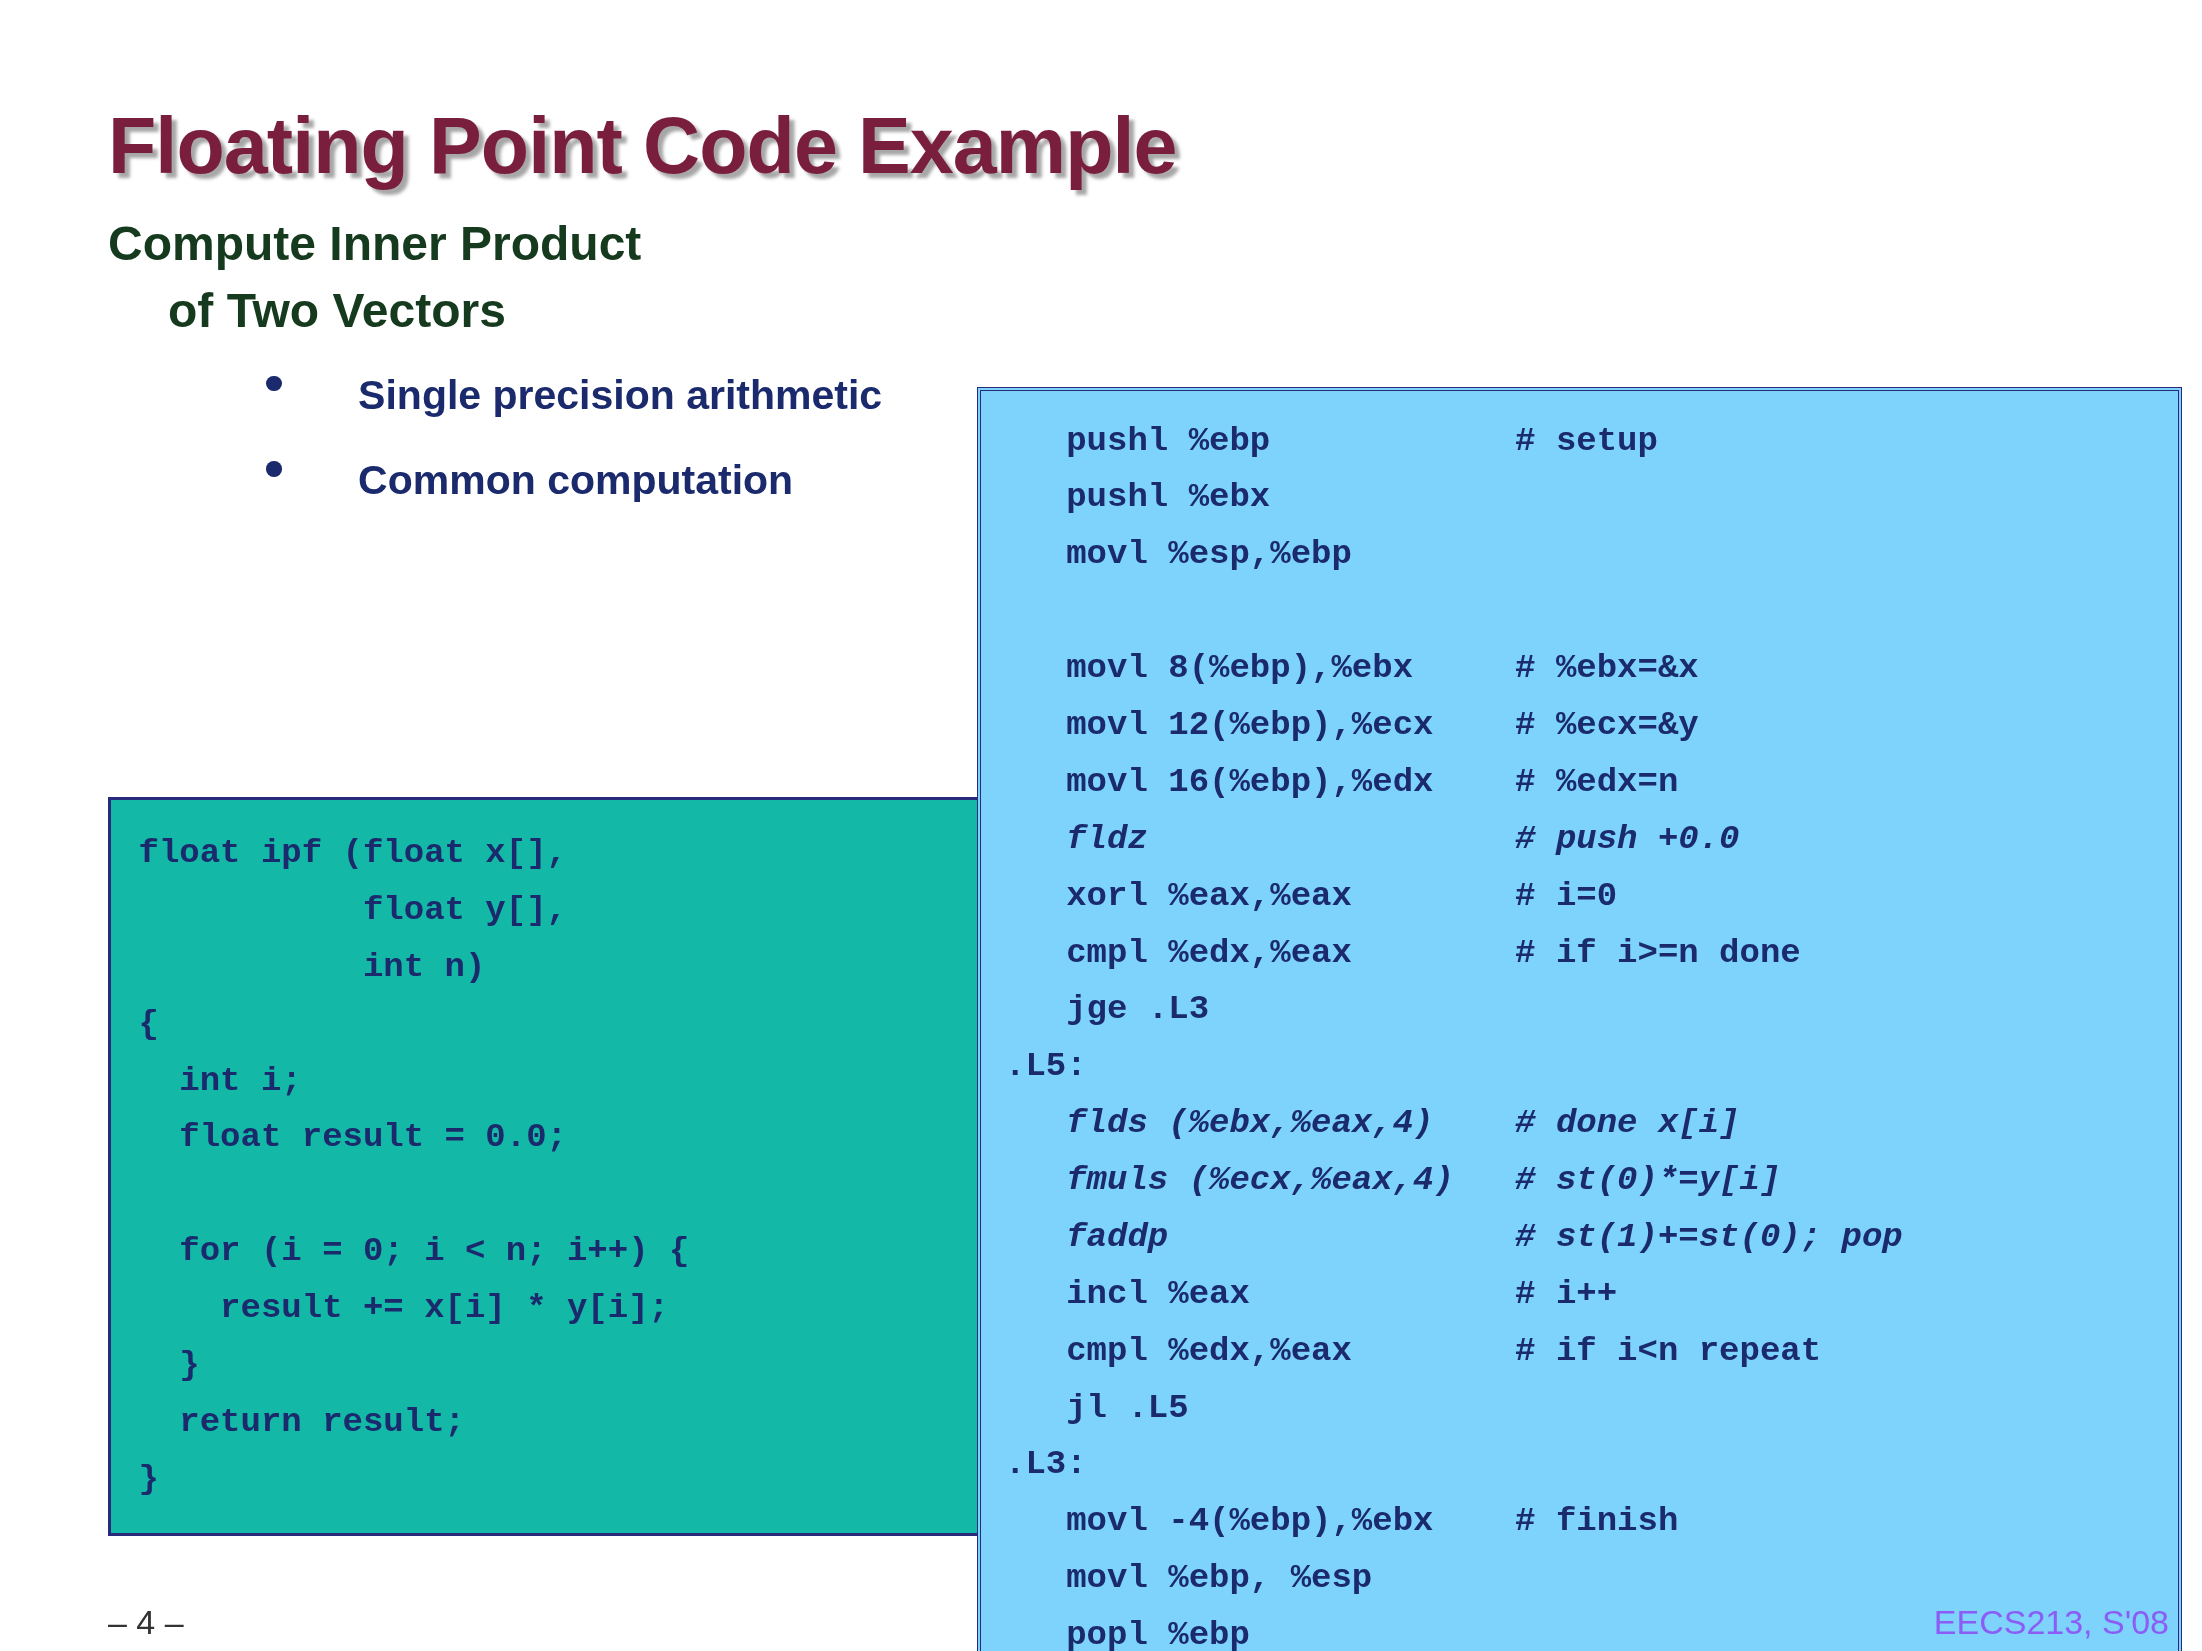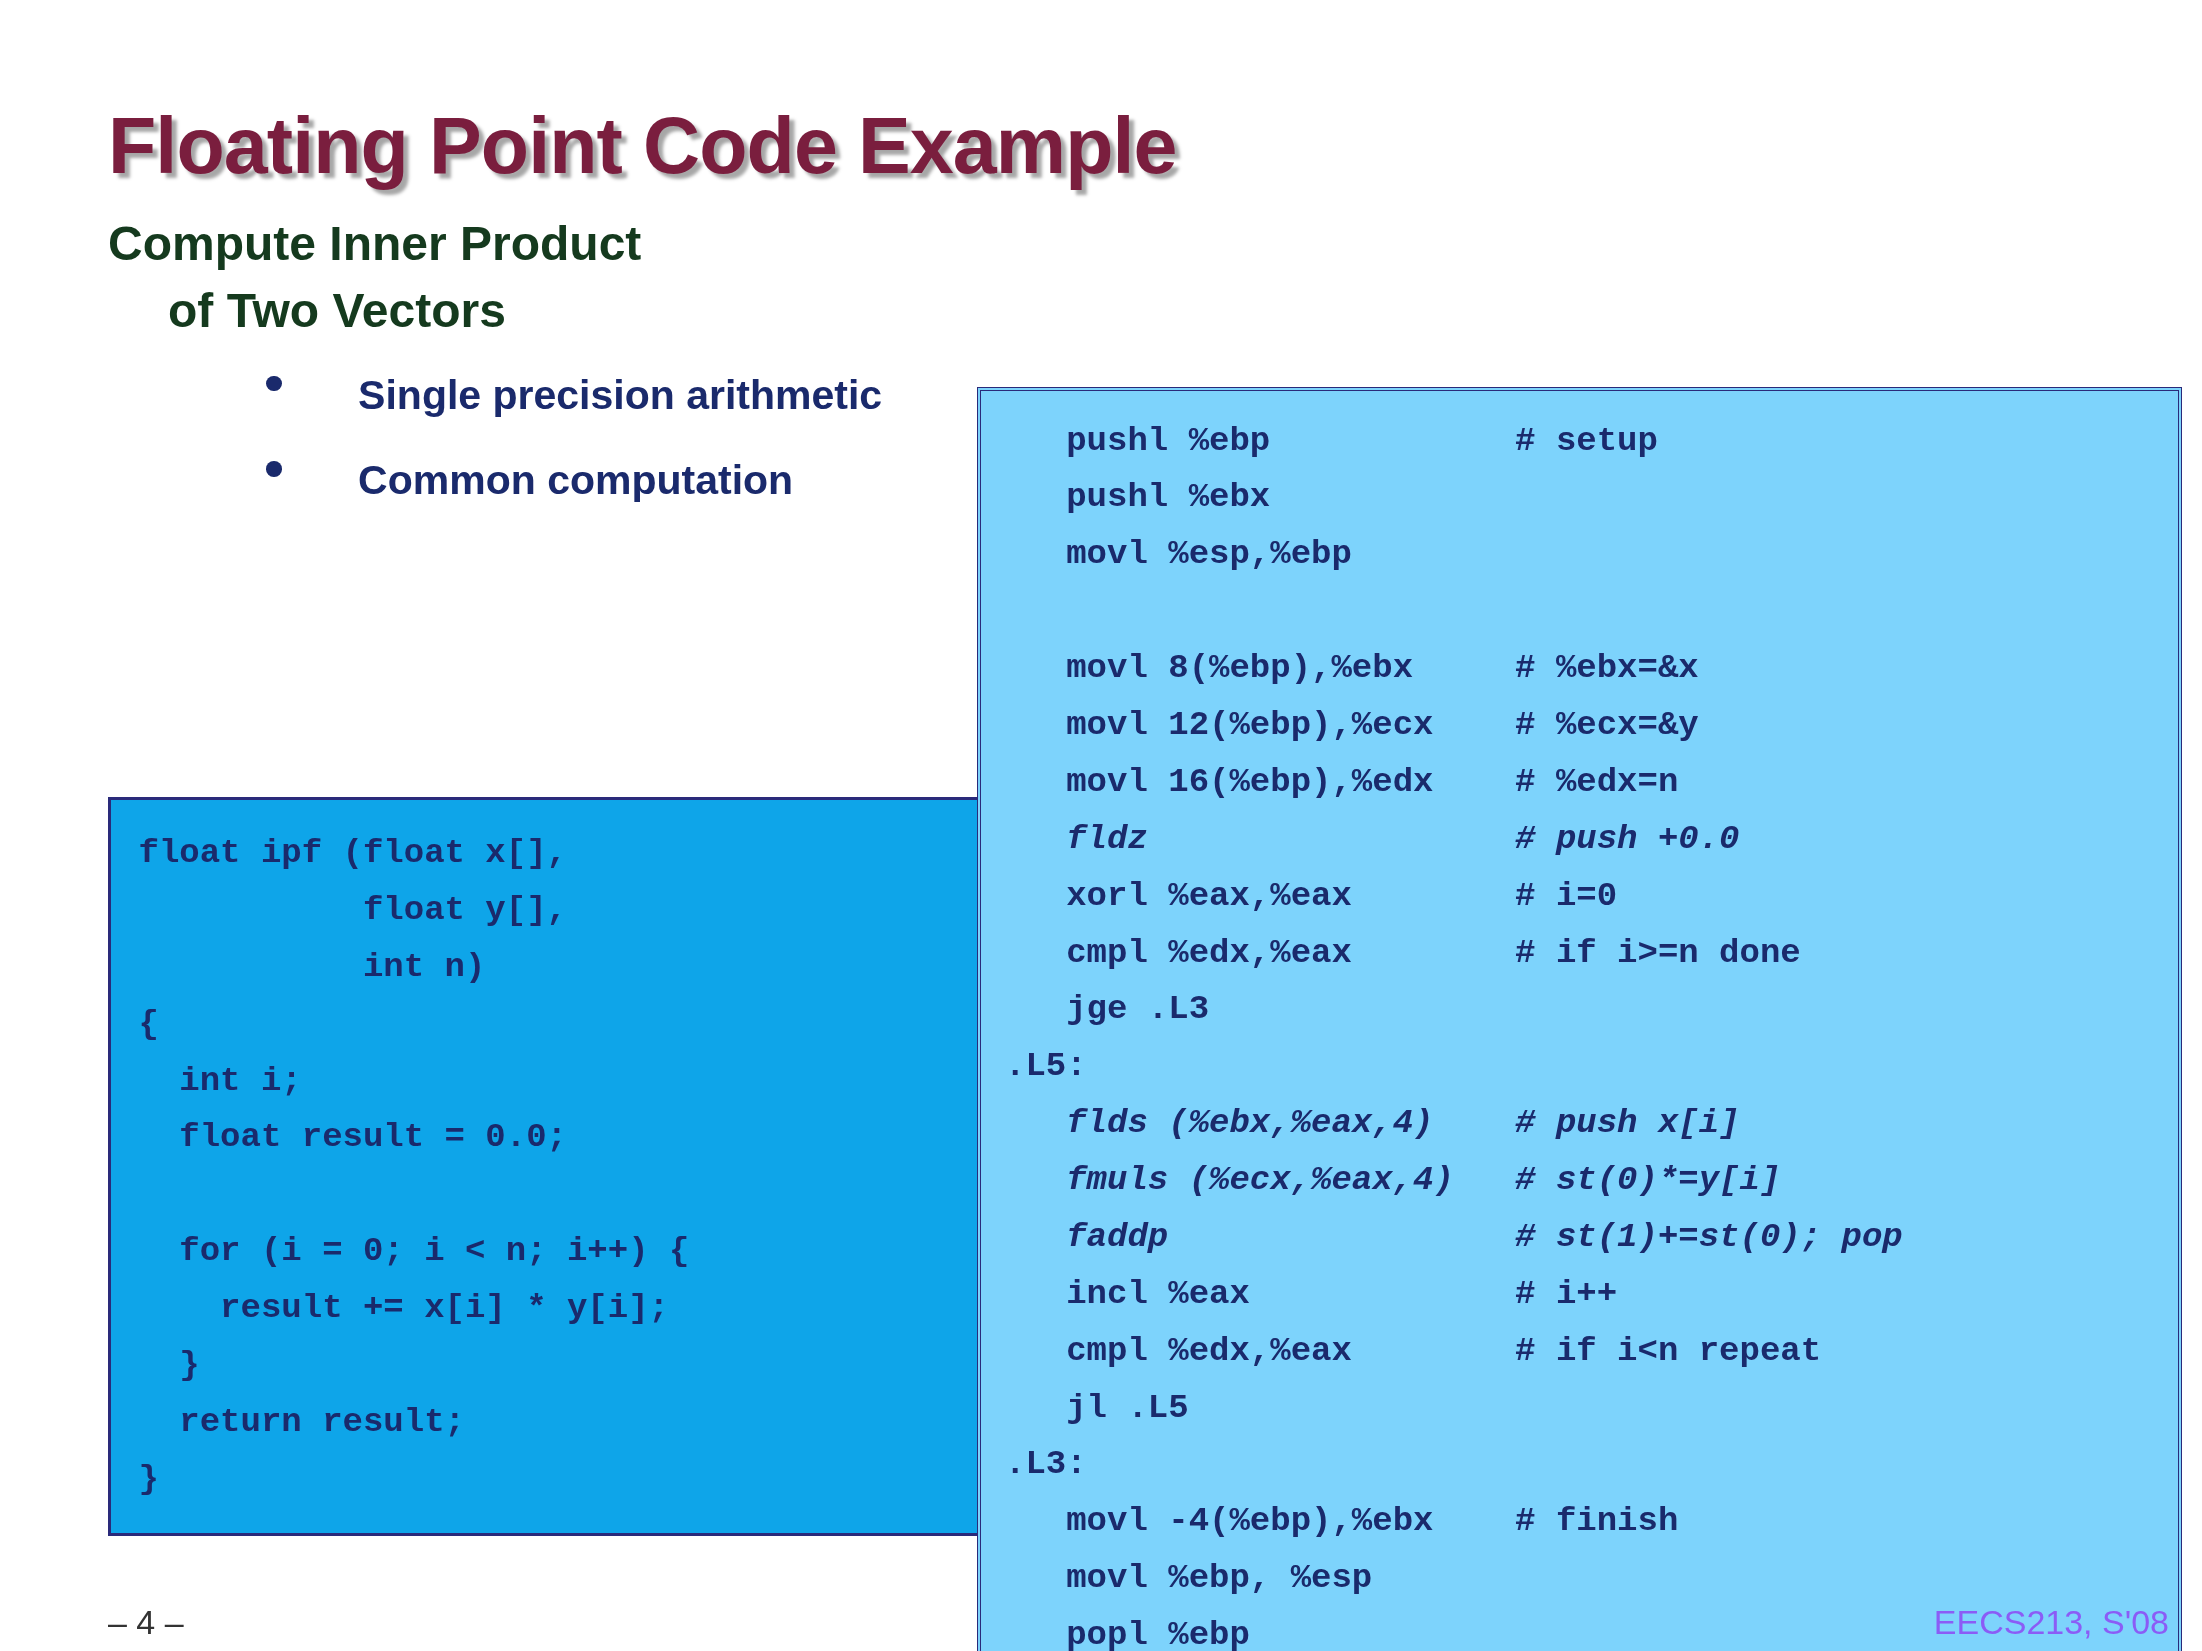--- a/index.html
+++ b/index.html
@@ -59,21 +59,21 @@
     font-weight: bold;
     color: #1a2a6c;
     line-height: 1.2;
   }
   .code-box-c {
     position: absolute;
     left: 60px;
     top: 749px;
     width: 895px;
     border: 3.4px solid #2a2a7a;
-    background: #0ea5e9;
+    background: #14b8a6;
     padding: 19px 15.5px 19px 15.5px;
   }
   .code-box-asm {
     position: absolute;
     left: 929px;
     top: 339px;
     width: 1205px;
     border: 4.3px double #2a2a7a;
     background: #7dd3fc;
     padding: 15.5px 12px 15.5px 12px;
@@ -147,21 +147,21 @@
       <div class="code-line">   movl %esp,%ebp</div>
       <div class="code-line blank-line">&nbsp;</div>
       <div class="code-line">   movl 8(%ebp),%ebx     # %ebx=&amp;x</div>
       <div class="code-line">   movl 12(%ebp),%ecx    # %ecx=&amp;y</div>
       <div class="code-line">   movl 16(%ebp),%edx    # %edx=n</div>
       <div class="code-line italic">   fldz                  # push +0.0</div>
       <div class="code-line">   xorl %eax,%eax        # i=0</div>
       <div class="code-line">   cmpl %edx,%eax        # if i&gt;=n done</div>
       <div class="code-line">   jge .L3</div>
       <div class="code-line">.L5:</div>
-      <div class="code-line italic">   flds (%ebx,%eax,4)    # push x[i]</div>
+      <div class="code-line italic">   flds (%ebx,%eax,4)    # done x[i]</div>
       <div class="code-line italic">   fmuls (%ecx,%eax,4)   # st(0)*=y[i]</div>
       <div class="code-line italic">   faddp                 # st(1)+=st(0); pop</div>
       <div class="code-line">   incl %eax             # i++</div>
       <div class="code-line">   cmpl %edx,%eax        # if i&lt;n repeat</div>
       <div class="code-line">   jl .L5</div>
       <div class="code-line">.L3:</div>
       <div class="code-line">   movl -4(%ebp),%ebx    # finish</div>
       <div class="code-line">   movl %ebp, %esp</div>
       <div class="code-line">   popl %ebp</div>
       <div class="code-line">   ret                   # st(0) = result</div>

